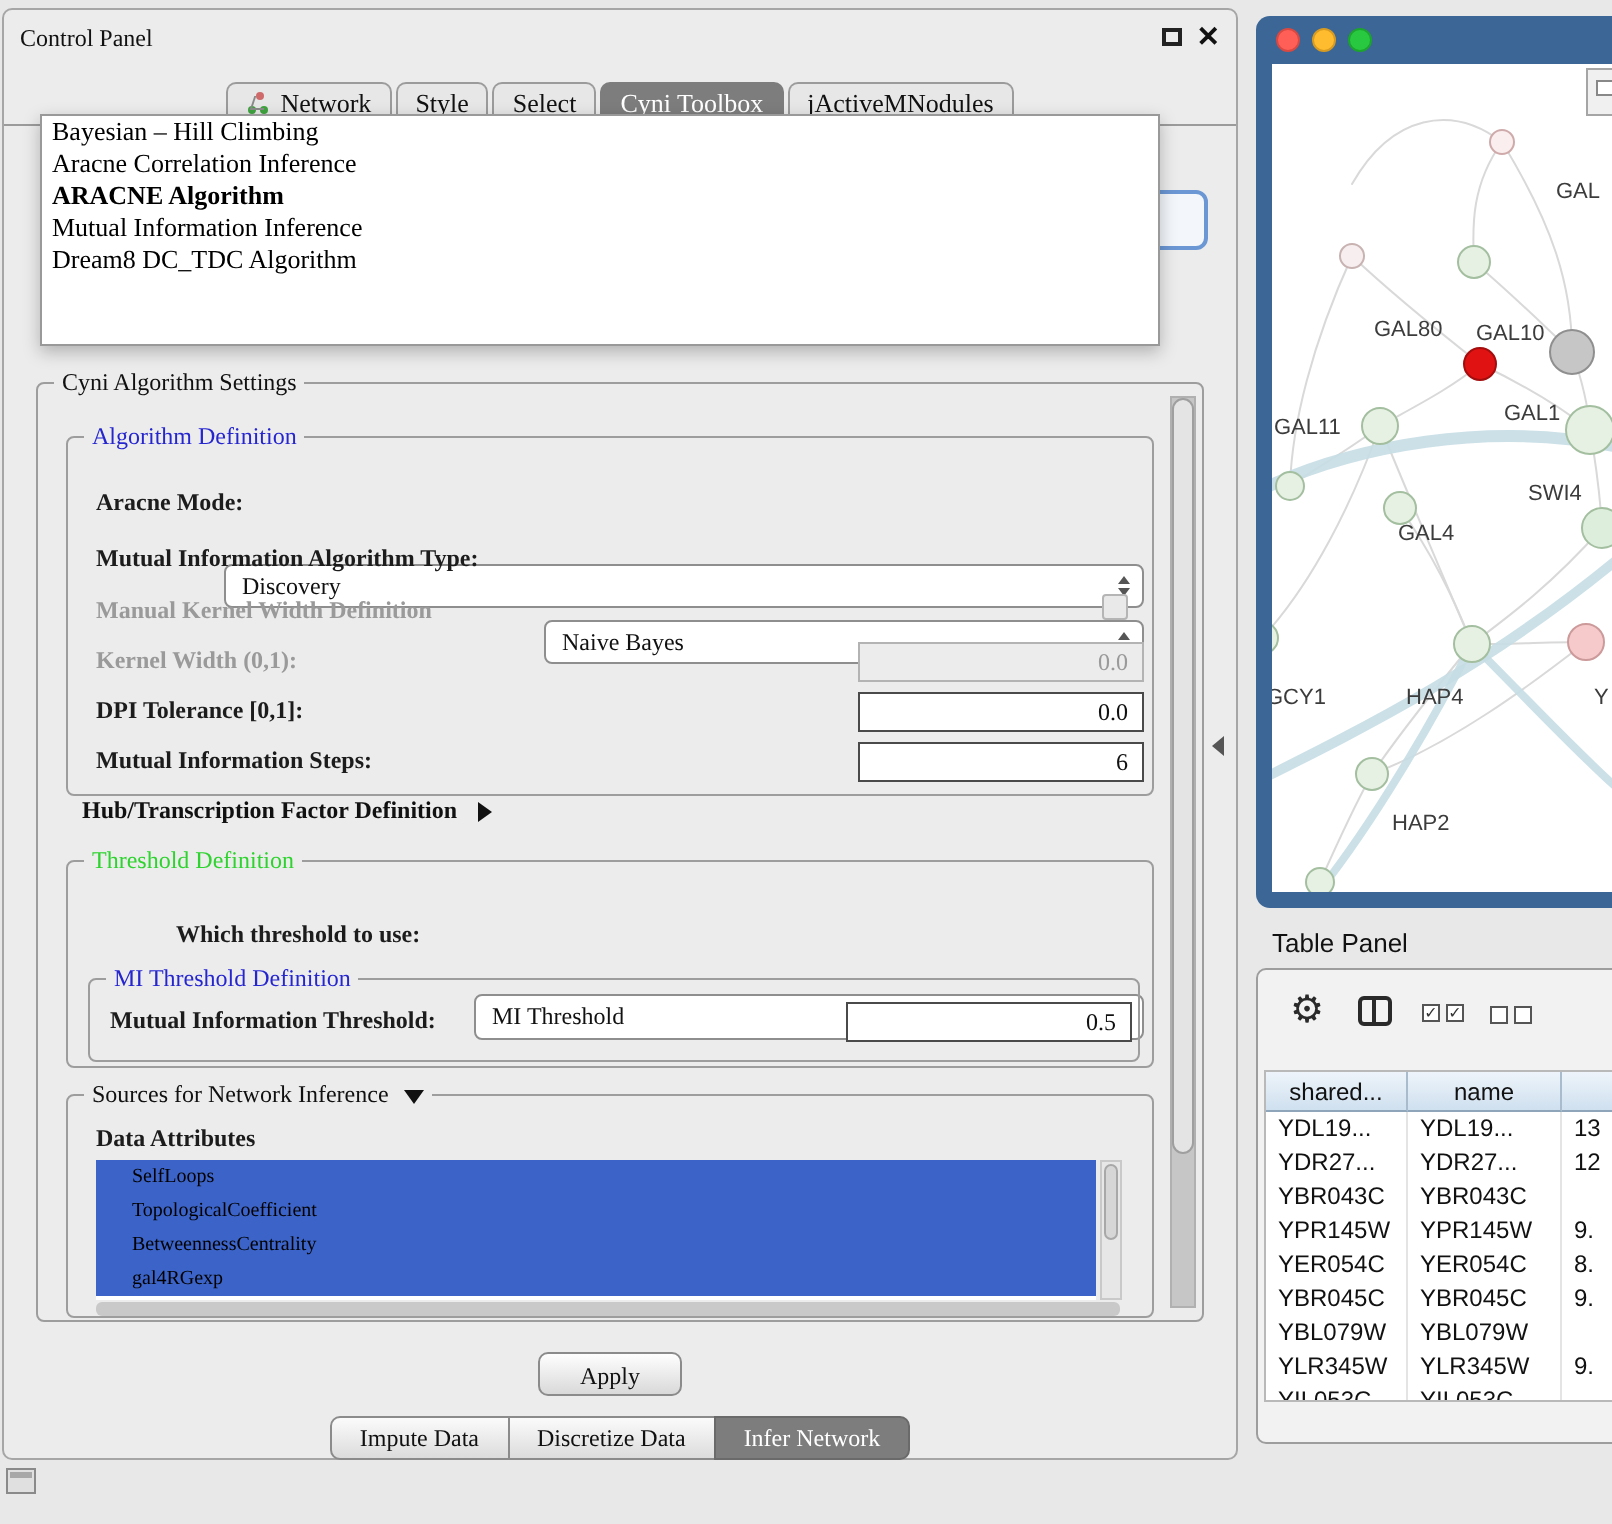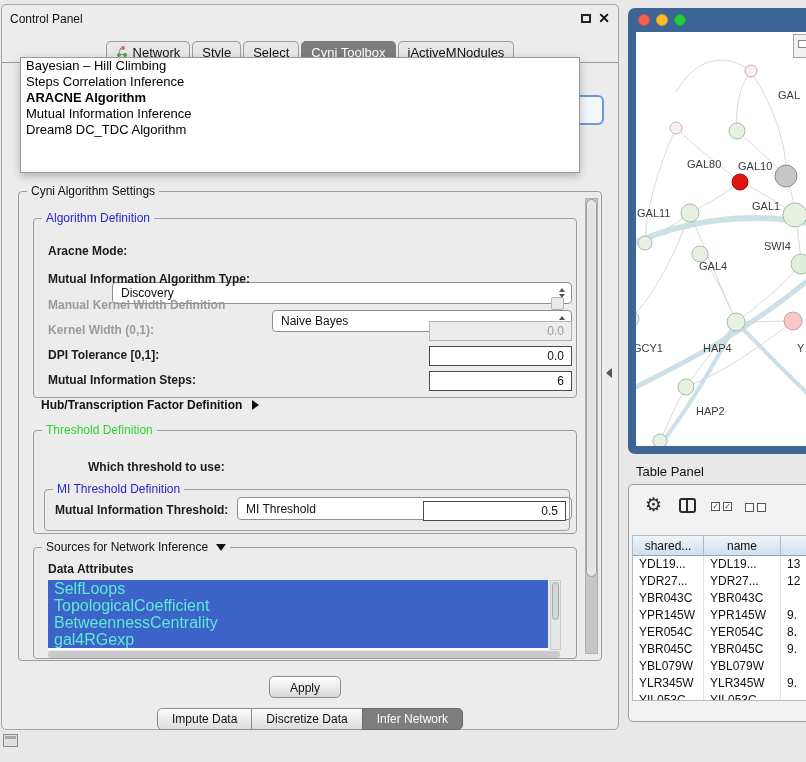--- a/index.html
+++ b/index.html
@@ -2,21 +2,21 @@
 <html><head>
 <meta charset="utf-8">
 <style>
   * { box-sizing: border-box; margin: 0; padding: 0; }
   html,body { width:806px; height:762px; }
   body { font-family: "Liberation Sans", sans-serif; background:#e8e8e8; }
   .screen { position:relative; width:806px; height:762px; background:#e8e8e8; overflow:hidden; }
 
   
   .control-panel { position:absolute; left:1px; top:4px; width:618px; height:726px;
-    background:#ececec; border:1px solid #a6a6a6; border-radius:5px; }
+    background:#ececec; border:1px solid #a6a6a6; border-radius:5px;font-family:Liberation Serif, serif; }
   .cp-titlebar { position:absolute; top:0; left:0; right:0; height:27px; }
   .cp-title { position:absolute; left:8px; top:7px; font-size:12px; color:#111; }
   .cp-float { position:absolute; right:27px; top:9px; width:10px; height:9px; border:2px solid #222; background:transparent; }
   .cp-close { position:absolute; right:8px; top:5px; font-size:14px; font-weight:bold; color:#111; cursor:default; }
 
   .tabbar { position:absolute; top:31px; left:0; right:0; height:27px; display:flex;
     justify-content:center; align-items:flex-end; border-bottom:1px solid #9b9b9b; }
   .tab { height:21px; display:flex; align-items:center; padding:0 9px; margin:0 1px;
     border:1px solid #9b9b9b; border-bottom:none; border-radius:5px 5px 0 0;
     background:#e7e7e7; font-size:13px; color:#111; white-space:nowrap; }
@@ -62,21 +62,21 @@
 
   .tfield { position:absolute; background:#fff; border:1px solid #4a4a4a; height:20px;
     display:flex; align-items:center; justify-content:flex-end; padding:0 7px; font-size:12px; color:#111; }
   .tfield.dis { background:#ececec; color:#9a9a9a; border-color:#b3b3b3; }
   .checkbox { position:absolute; width:13px; height:13px; border:1px solid #b5b5b5; background:#e9e9e9; border-radius:2px; }
 
   .hub-row { position:absolute; left:22px; top:206px; display:flex; align-items:center;
     font-size:12px; font-weight:bold; color:#111; }
 
   .attr-list { position:absolute; left:14px; top:32px; width:500px; height:70px; background:#fff; overflow:hidden; }
-  .attr-item { height:17px; line-height:17px; padding-left:6px; font-size:16px; background:#3c64c8; color:#5eead4; white-space:nowrap; }
+  .attr-item { height:17px; line-height:17px; padding-left:18px; font-size:10px; background:#3c64c8; color:#000000; white-space:nowrap; }
   .list-vscroll { position:absolute; left:516px; top:32px; width:11px; height:70px; background:#e7e7e7; border:1px solid #c9c9c9; }
   .list-vscroll .thumb { margin:1px; height:38px; background:#d6d6d6; border:1px solid #a8a8a8; border-radius:4px; }
   .list-hscroll { position:absolute; left:14px; top:103px; width:512px; height:7px; background:#c9c9c9; border-radius:3px; }
 
   .vscroll { position:absolute; right:3px; top:6px; width:13px; height:456px; background:#c6c6c6; border:1px solid #b0b0b0; }
   .vscroll .thumb { position:absolute; top:0; left:0; right:0; height:378px; background:#e4e4e4; border:1px solid #9f9f9f; border-radius:6px; }
 
   .btn { position:absolute; border:1px solid #8b8b8b; border-radius:5px; text-align:center;
     background:linear-gradient(#fefefe,#d9d9d9); font-size:12px; color:#111; }
   .apply { left:267px; top:671px; width:72px; height:22px; line-height:22px; }
@@ -159,21 +159,21 @@
         <div class="tab">
           <span>jActiveMNodules</span>
         </div>
       </div>
 
     <div class="combo-fragment"></div>
 
     <div class="popup">
       <div id="algo-list">
           <div class="popup-item">Bayesian – Hill Climbing</div>
-          <div class="popup-item">Steps Correlation Inference</div>
+          <div class="popup-item">Aracne Correlation Inference</div>
           <div class="popup-item selected">ARACNE Algorithm</div>
           <div class="popup-item">Mutual Information Inference</div>
           <div class="popup-item">Dream8 DC_TDC Algorithm</div>
         </div>
     </div>
 
     <div class="groupbox settings">
       <span class="gtitle">Cyni Algorithm Settings</span>
 
       <div class="groupbox algdef">

